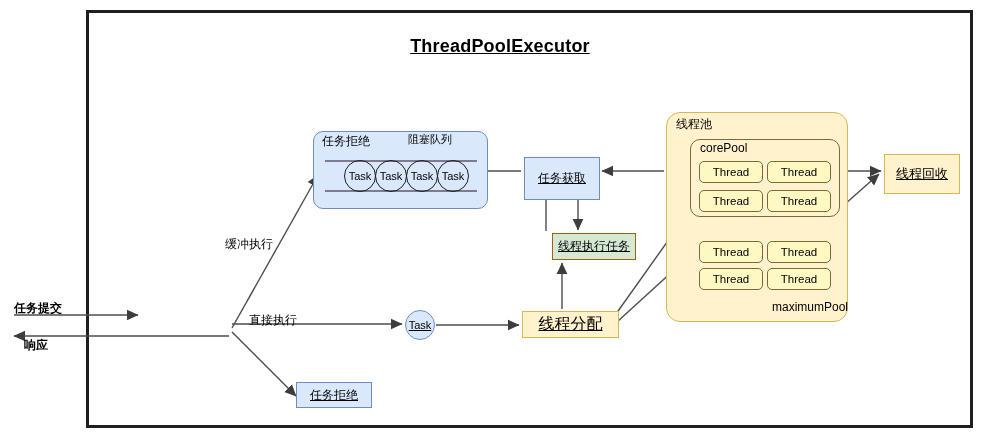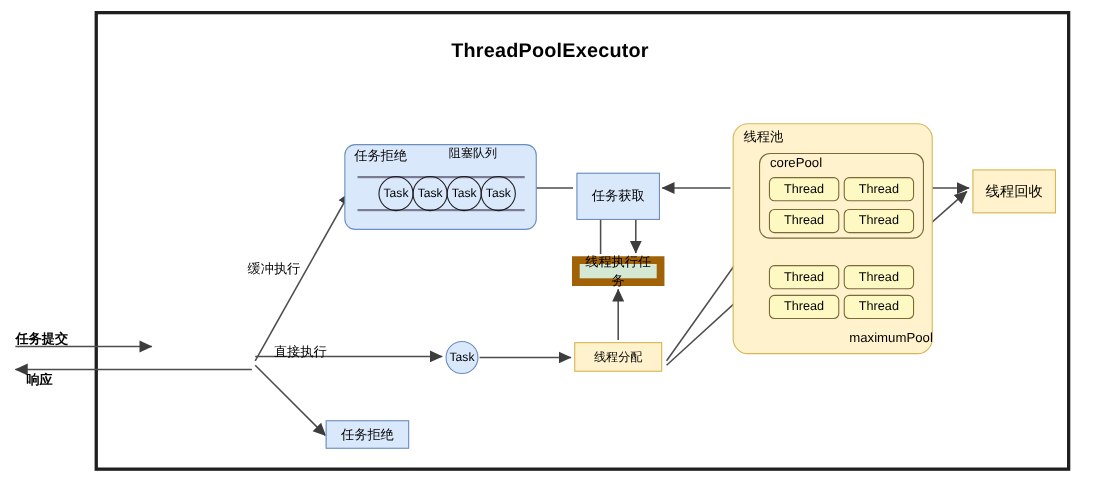--- a/index.html
+++ b/index.html
@@ -2,32 +2,32 @@
 <html><head>
 <meta charset="utf-8">
 <style>
   html,body{margin:0;padding:0;background:#ffffff;}
   body{width:1000px;height:438px;position:relative;overflow:hidden;
        font-family:"Liberation Sans","DejaVu Sans",sans-serif;color:#000;}
   #canvas{position:absolute;left:0;top:0;width:1000px;height:438px;}
   svg.edges{position:absolute;left:0;top:0;width:1000px;height:438px;pointer-events:none;}
 
   .node{position:absolute;box-sizing:border-box;display:flex;align-items:center;
-        justify-content:center;text-align:center;}
+        justify-content:center;text-align:left;text-decoration:underline;}
 
   
   #frame{position:absolute;left:86px;top:10px;width:887px;height:418px;
          border:3px solid #1f1f1f;background:#fff;box-sizing:border-box;}
 
   #title{position:absolute;left:330px;top:33px;width:340px;height:26px;
          font-size:18px;font-weight:bold;letter-spacing:.2px;}
 
   
   .blue{background:#dae8fc;border:1px solid #6c8ebf;}
-  .green{background:#d5e8d4;border:7px solid #a16207;}
+  .green{background:#d5e8d4;border:1px solid #a16207;margin-left:32px;}
   .yellow{background:#fff2cc;border:1px solid #d6b656;}
 
   #taskBuffer{left:313px;top:131px;width:175px;height:78px;border-radius:10px;
               background:#dae8fc;border:1px solid #6c8ebf;display:block;}
   #taskBufferLabel{position:absolute;left:322px;top:133px;font-size:12px;color:#000;}
   #queueLabel{position:absolute;left:408px;top:132px;font-size:11px;color:#000;}
   .qline{position:absolute;height:2px;background:#7b7b93;}
   .task-circle{position:absolute;width:30px;height:30px;border-radius:50%;
                border:1.2px solid #1f1f1f;background:transparent;display:flex;
                align-items:center;justify-content:center;font-size:11px;color:#000;}
@@ -38,21 +38,21 @@
   #corePool{position:absolute;left:690px;top:139px;width:148px;height:76px;
             border-radius:10px;background:transparent;border:1px solid #7a6a3a;}
   #corePoolLabel{position:absolute;left:700px;top:141px;font-size:12px;}
   #maxPoolLabel{position:absolute;left:772px;top:300px;font-size:12px;}
   .thread{position:absolute;width:62px;height:20px;border-radius:5px;
           background:#fef9c3;border:1px solid #7a6a3a;display:flex;
           align-items:center;justify-content:center;font-size:11.5px;color:#000;}
 
   #taskFetch{left:524px;top:157px;width:76px;height:43px;font-size:12px;}
   #threadExec{left:520px;top:233px;width:84px;height:27px;font-size:12px;}
-  #threadAlloc{left:522px;top:311px;width:80px;height:27px;font-size:11px;}
+  #threadAlloc{left:522px;top:311px;width:97px;height:27px;font-size:16px;}
   #taskAlloc{left:141px;top:314px;width:88px;height:25px;font-size:12px;}
   #taskReject{left:296px;top:382px;width:76px;height:26px;font-size:12px;}
   #threadRecycle{left:884px;top:154px;width:76px;height:40px;font-size:13px;}
   #taskCircleMain{left:405px;top:310px;width:30px;height:30px;border-radius:50%;
                   background:#dae8fc;border:1px solid #6c8ebf;font-size:11px;}
 
   .edge-label{position:absolute;font-size:12px;color:#000;white-space:nowrap;}
   #lblSubmit{left:14px;top:300px;font-weight:bold;}
   #lblResp{left:24px;top:337px;font-weight:bold;}
   #lblBuffer{left:225px;top:236px;}

